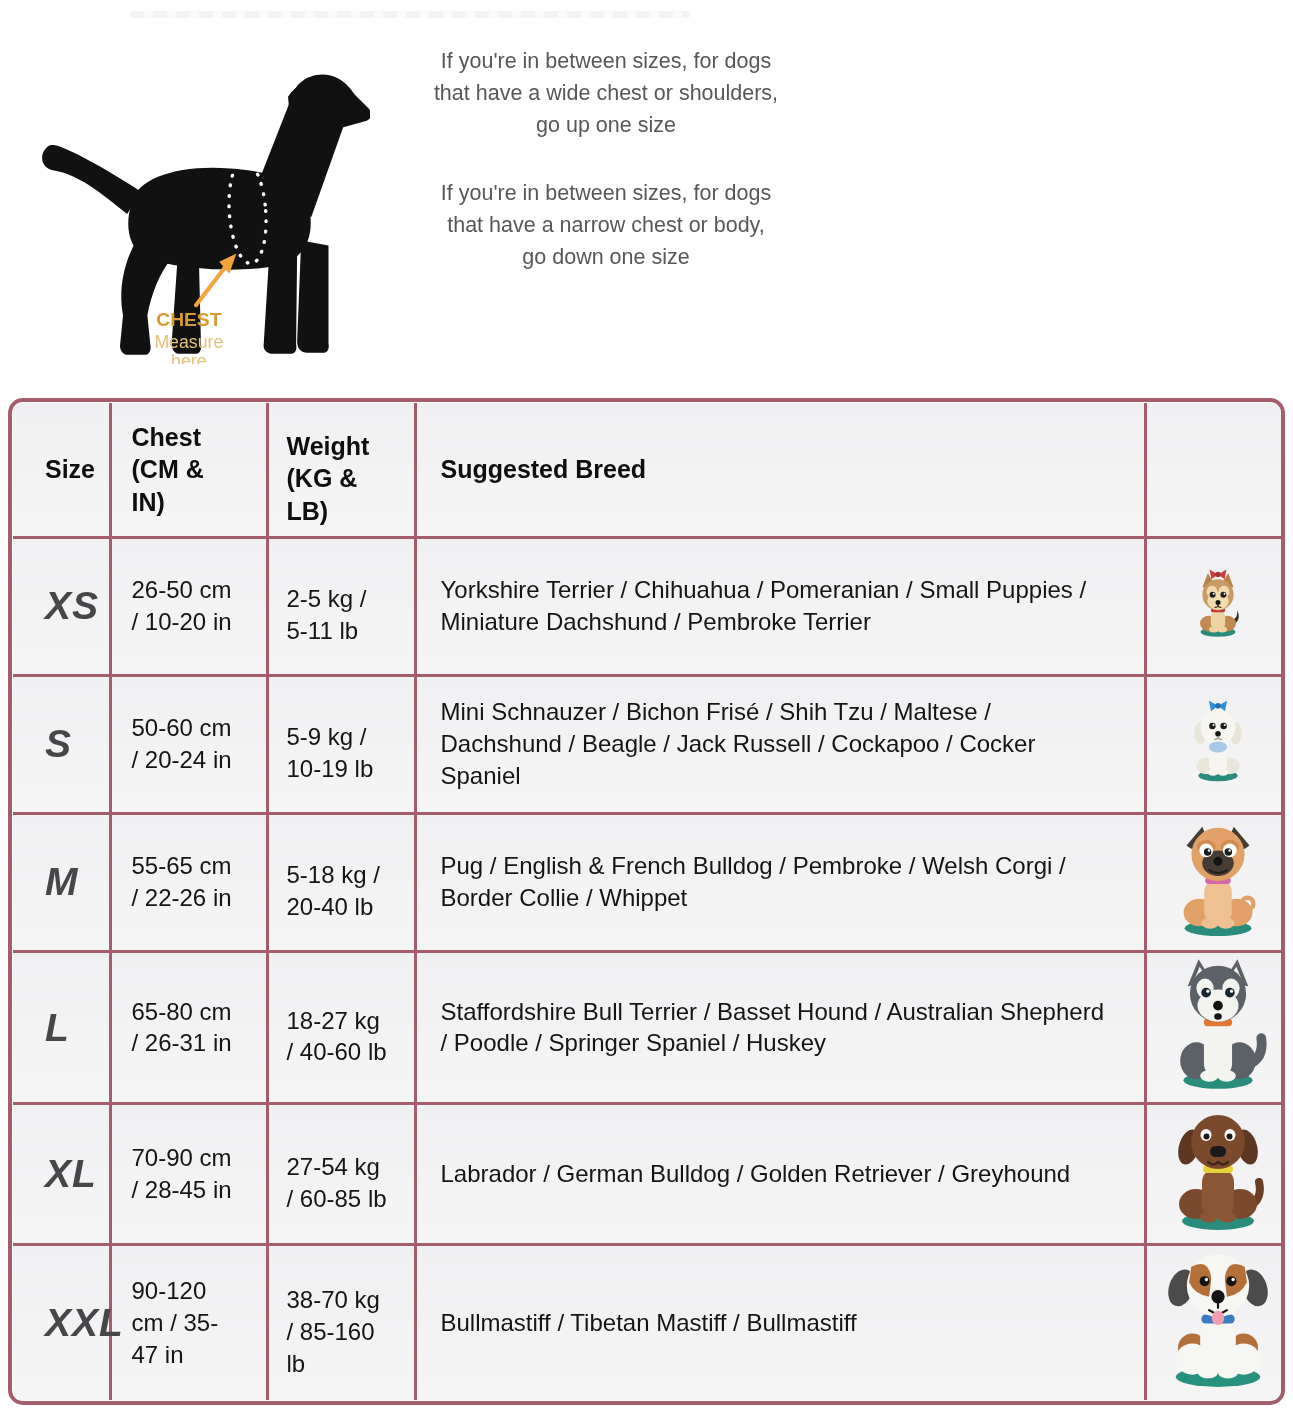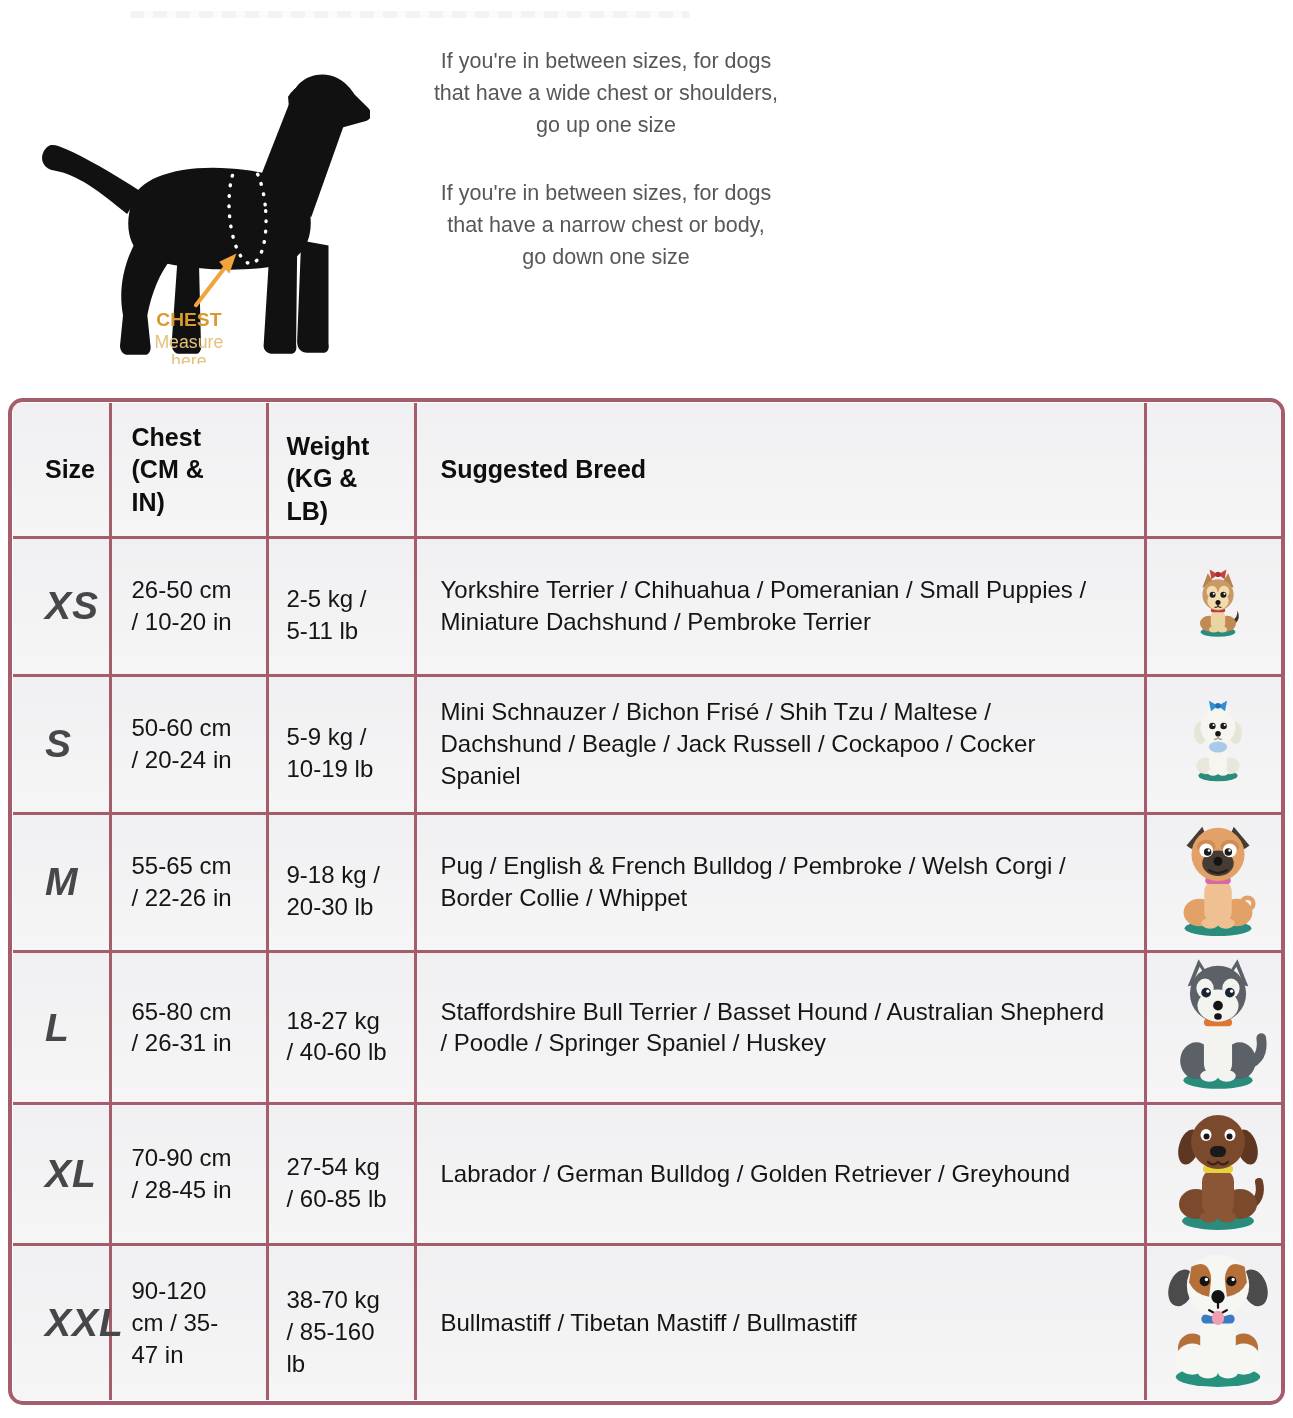--- a/index.html
+++ b/index.html
@@ -205,21 +205,21 @@
         <circle cx="50" cy="51" r="4" fill="#161616"></circle>
         <path d="M50 55 q0 4 -5 4 M50 55 q0 4 5 4" stroke="#9c9a90" stroke-width="1.8" fill="none" stroke-linecap="round"></path>
         <ellipse cx="50" cy="70" rx="13" ry="8" fill="#a9c9e8"></ellipse>
       </svg>
     </td>
   </tr>
 
   <tr>
     <td class="c-size">M</td>
     <td class="c-chest">55-65 cm / 22-26 in</td>
-    <td class="c-weight">9-18 kg / 20-30 lb</td>
+    <td class="c-weight">5-18 kg / 20-40 lb</td>
     <td class="c-breed">Pug / English &amp; French Bulldog / Pembroke / Welsh Corgi / Border Collie / Whippet</td>
     <td class="c-img">
       <svg viewBox="0 0 100 120" width="106" height="118">
         <ellipse cx="50" cy="111" rx="34" ry="8" fill="#2a8c7d"></ellipse>
         <circle cx="80" cy="86" r="6" fill="none" stroke="#e2a267" stroke-width="4.5"></circle>
         <ellipse cx="31" cy="95" rx="16" ry="14" fill="#e2a267"></ellipse>
         <ellipse cx="69" cy="95" rx="16" ry="14" fill="#e2a267"></ellipse>
         <rect x="36" y="62" width="28" height="44" rx="12" fill="#efc192"></rect>
         <ellipse cx="42" cy="106" rx="9" ry="5.5" fill="#efc192"></ellipse>
         <ellipse cx="58" cy="106" rx="9" ry="5.5" fill="#efc192"></ellipse>

